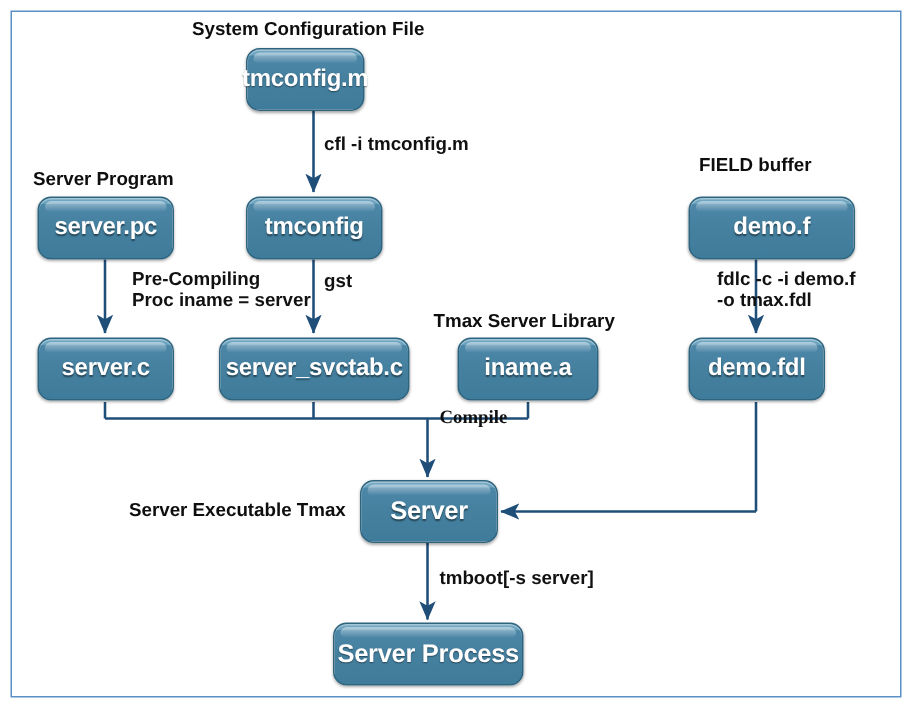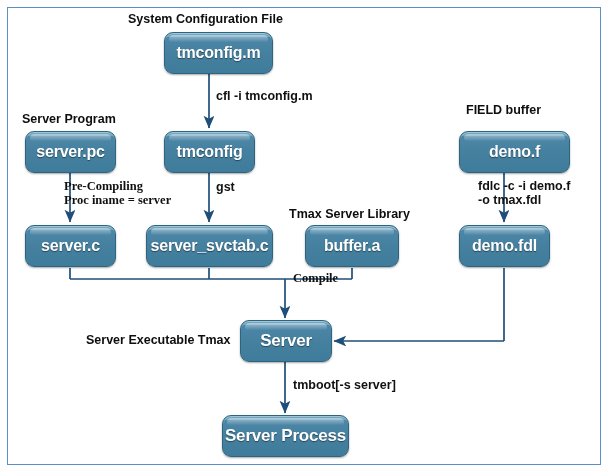--- a/index.html
+++ b/index.html
@@ -106,21 +106,21 @@
   <div class="caption" style="left:466px;top:104px;">FIELD buffer</div>
 
   <div class="caption" style="left:289px;top:208px;">Tmax Server Library</div>
 
   <div class="caption" style="left:86px;top:334px;">Server Executable Tmax</div>
 
   <div class="edge-label" style="left:216px;top:90px;">
     <div>cfl -i tmconfig.m</div>
   </div>
 
-  <div class="edge-label" style="left:64px;top:180px;font-family:Liberation Serif, serif;">
+  <div class="edge-label" style="left:88px;top:180px;">
     <div>Pre-Compiling</div>
     <div>Proc iname = server</div>
   </div>
 
   <div class="edge-label" style="left:216px;top:181px;">
     <div>gst</div>
   </div>
 
   <div class="edge-label" style="left:478px;top:180px;">
     <div>fdlc -c -i demo.f</div>
@@ -128,21 +128,21 @@
   </div>
 
   <div class="edge-label" style="left:293px;top:272px;font-family:Liberation Serif, serif;">
     <div>Compile</div>
   </div>
 
   <div class="edge-label" style="left:293px;top:379px;">
     <div>tmboot[-s server]</div>
   </div>
 
-  <div class="node" style="left:164px;top:32px;width:109px;height:42px;font-size:16px;">
+  <div class="node" style="left:164px;top:32px;width:79px;height:42px;font-size:16px;">
     <span>tmconfig.m</span>
   </div>
 
   <div class="node" style="left:25px;top:131px;width:91px;height:42px;font-size:16px;">
     <span>server.pc</span>
   </div>
 
   <div class="node" style="left:164px;top:131px;width:91px;height:42px;font-size:16px;">
     <span>tmconfig</span>
   </div>
@@ -153,21 +153,21 @@
 
   <div class="node" style="left:25px;top:225px;width:91px;height:42px;font-size:16px;align-items:center;">
     <span>server.c</span>
   </div>
 
   <div class="node" style="left:146px;top:225px;width:127px;height:42px;font-size:16px;">
     <span>server_svctab.c</span>
   </div>
 
   <div class="node" style="left:305px;top:225px;width:94px;height:42px;font-size:16px;">
-    <span>buffer.a</span>
+    <span>iname.a</span>
   </div>
 
   <div class="node" style="left:459px;top:225px;width:91px;height:42px;font-size:16px;">
     <span>demo.fdl</span>
   </div>
 
   <div class="node" style="left:240px;top:320px;width:92px;height:42px;font-size:17px;">
     <span>Server</span>
   </div>
 

